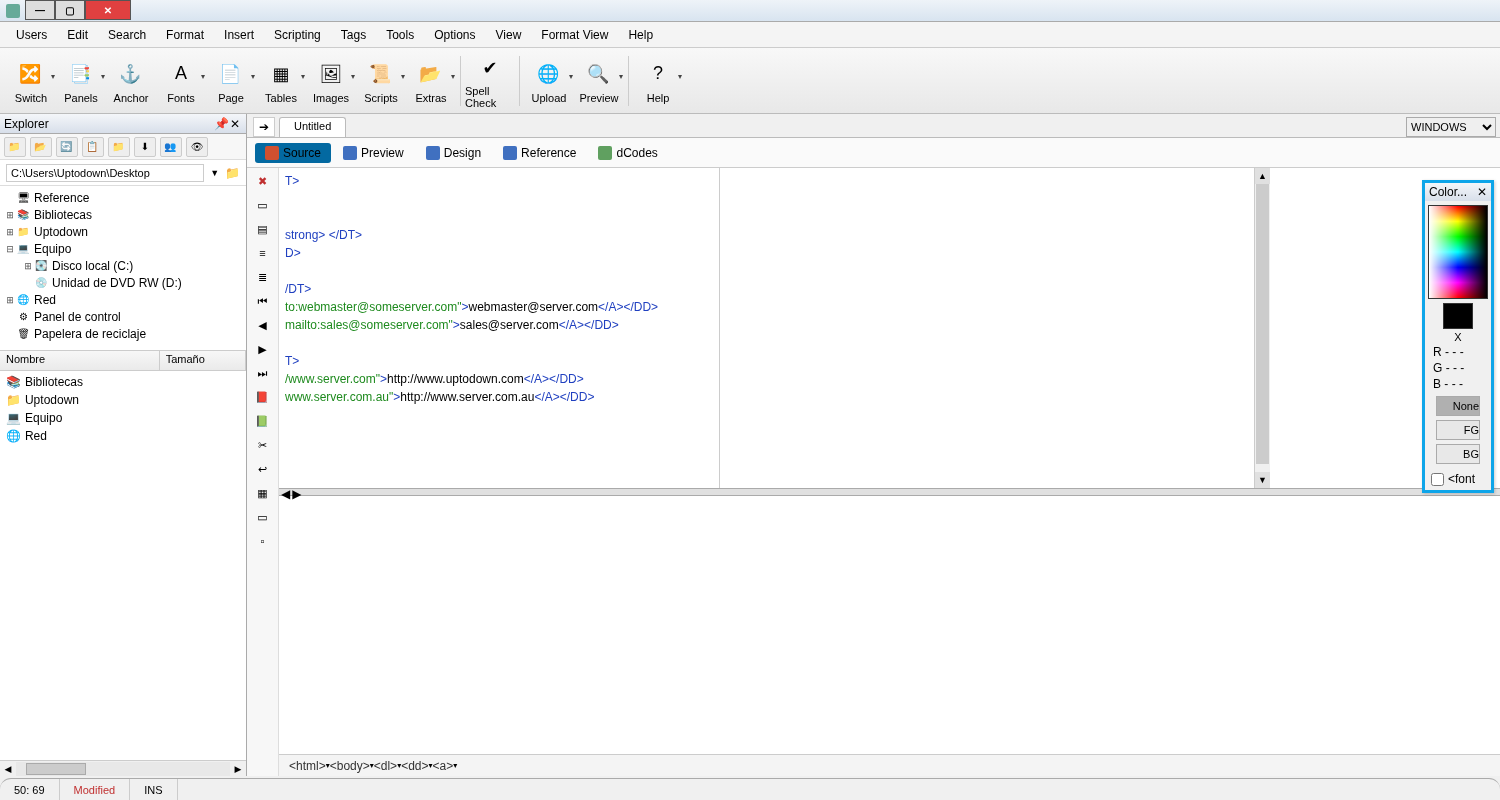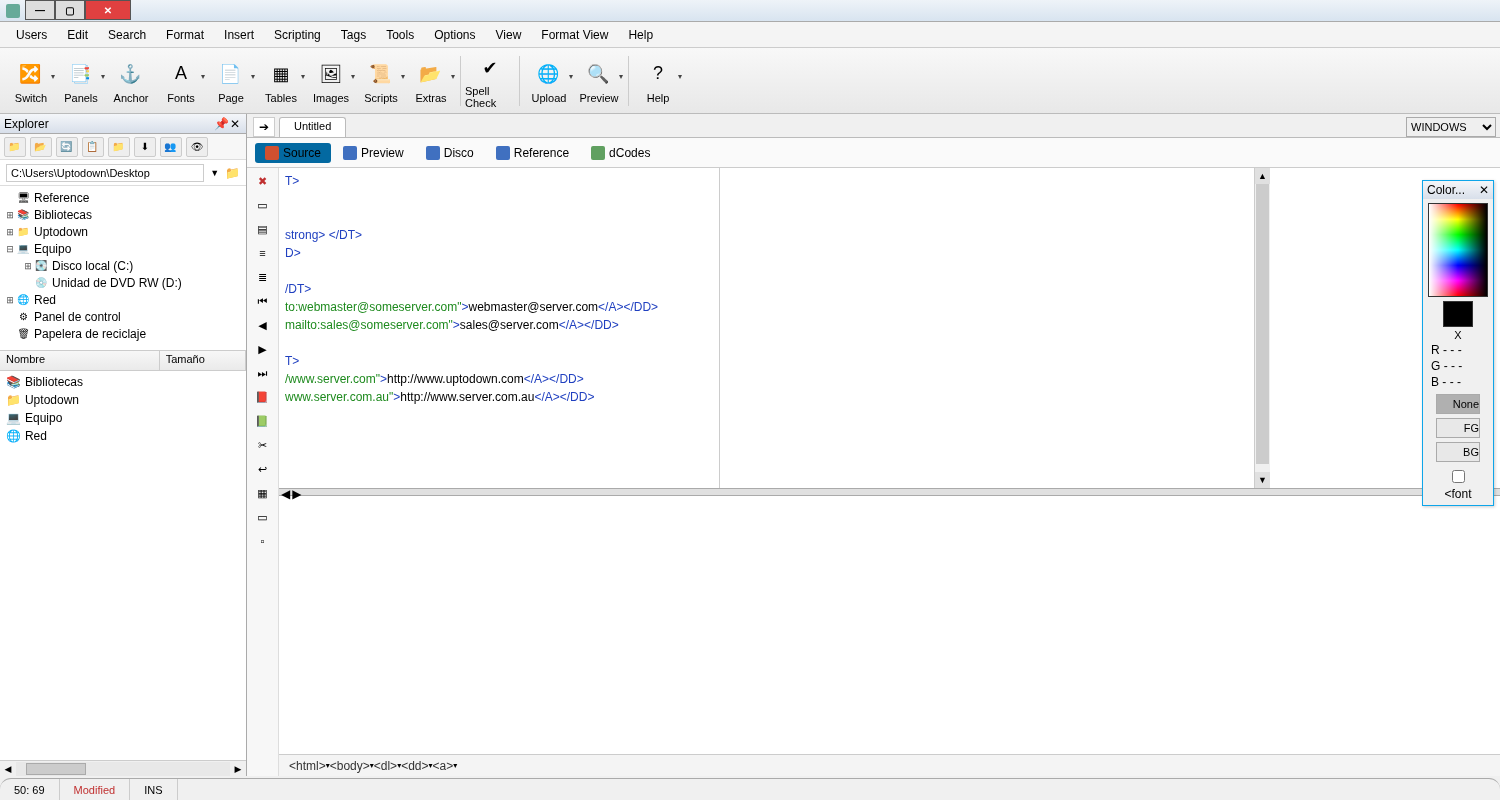--- a/index.html
+++ b/index.html
@@ -80,33 +80,33 @@
 .vscroll .arrow { height: 16px; text-align:center; font-size:9px; line-height:16px; background:#e0e0e0; }
 .vscroll .thumb { position:absolute; left:1px; right:1px; top:16px; height:200px; background:#ccc; }
 .split-h { height: 8px; background: #e0e0e0; border-top: 1px solid #aaa; border-bottom: 1px solid #aaa; position: relative; }
 .split-h .harrows { position:absolute; left:2px; top:-2px; display:flex; gap:2px; font-size:9px; }
 .preview-pane { flex: 1; background: #fff; }
 
 .breadcrumb-bar { height: 22px; display: flex; align-items: center; padding-left: 10px; gap: 0; background: #f4f4f4; border-top: 1px solid #ccc; font-size: 11px; }
 .breadcrumb-bar .bc { color: #333; }
 
 
-.color-panel { position: absolute; right: 6px; top: 180px; width: 72px; background: #f0f0f0; border: 1px solid #0ea5e9; box-shadow: 1px 1px 3px rgba(0,0,0,.2); }
+.color-panel { position: absolute; right: 6px; top: 180px; width: 72px; background: #f0f0f0; border: 3px solid #0ea5e9; box-shadow: 1px 1px 3px rgba(0,0,0,.2); }
 .color-panel .cp-head { height: 18px; background: linear-gradient(to bottom,#f4f6f9,#d8dfea); display:flex; align-items:center; padding:0 4px; font-size:11px; }
 .color-panel .cp-head .t { flex:1; }
 .color-panel .spectrum { width: 60px; height: 94px; margin: 4px auto; background:
   linear-gradient(to right, rgba(255,255,255,1), rgba(255,255,255,0) 50%, rgba(0,0,0,0) 50%, rgba(0,0,0,1)),
   linear-gradient(to bottom, red, yellow, lime, cyan, blue, magenta, red);
   border:1px solid #333; }
 .color-panel .swatch { width: 30px; height: 26px; background: #000; border: 1px solid #333; margin: 2px auto; }
 .color-panel .lbl { text-align: center; font-size: 11px; margin: 1px 0; }
 .color-panel .rgb { font-size: 11px; padding: 1px 8px; display:flex; justify-content:space-between; }
 .color-panel .btn { display: block; width: 44px; margin: 4px auto; text-align: right; border: 1px solid #aaa; background: #e8e8e8; padding: 3px 0; font-size: 11px; }
 .color-panel .none { background: #b0b0b0; }
-.color-panel .chk { display:flex; align-items:center; gap:4px; padding: 4px 6px; font-size:11px;flex-direction:column; }
+.color-panel .chk { display:flex; align-items:center; gap:4px; padding: 4px 6px; font-size:11px; }
 
 
 .statusbar { position: absolute; left: 0; right: 0; bottom: 0; height: 22px; background: #f0f0f0; border-top: 1px solid #aaa; display: flex; align-items: center; border-radius: 11px; }
 .statusbar .cell { padding: 0 14px; border-right: 1px solid #ccc; font-size: 11px; height: 100%; display:flex; align-items:center; }
 .statusbar .mod { color: #c03030; }
 </style>
 </head>
 <body>
 
 <div class="titlebar">
@@ -305,21 +305,21 @@
         <div class="vtab active">
           <span class="vicn" style="background:#d05030"></span>
           <span>Source</span>
         </div>
         <div class="vtab">
           <span class="vicn" style="background:#4070c0"></span>
           <span>Preview</span>
         </div>
         <div class="vtab">
           <span class="vicn" style="background:#4070c0"></span>
-          <span>Disco</span>
+          <span>Design</span>
         </div>
         <div class="vtab">
           <span class="vicn" style="background:#4070c0"></span>
           <span>Reference</span>
         </div>
         <div class="vtab">
           <span class="vicn" style="background:#60a060"></span>
           <span>dCodes</span>
         </div>
       </div>

